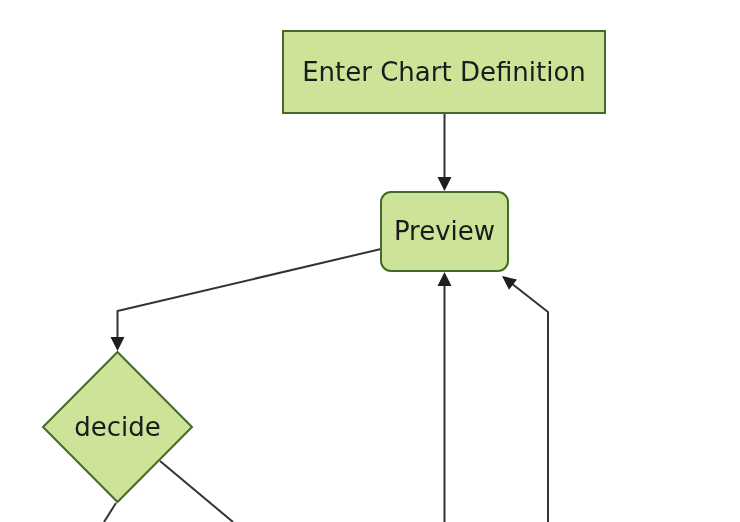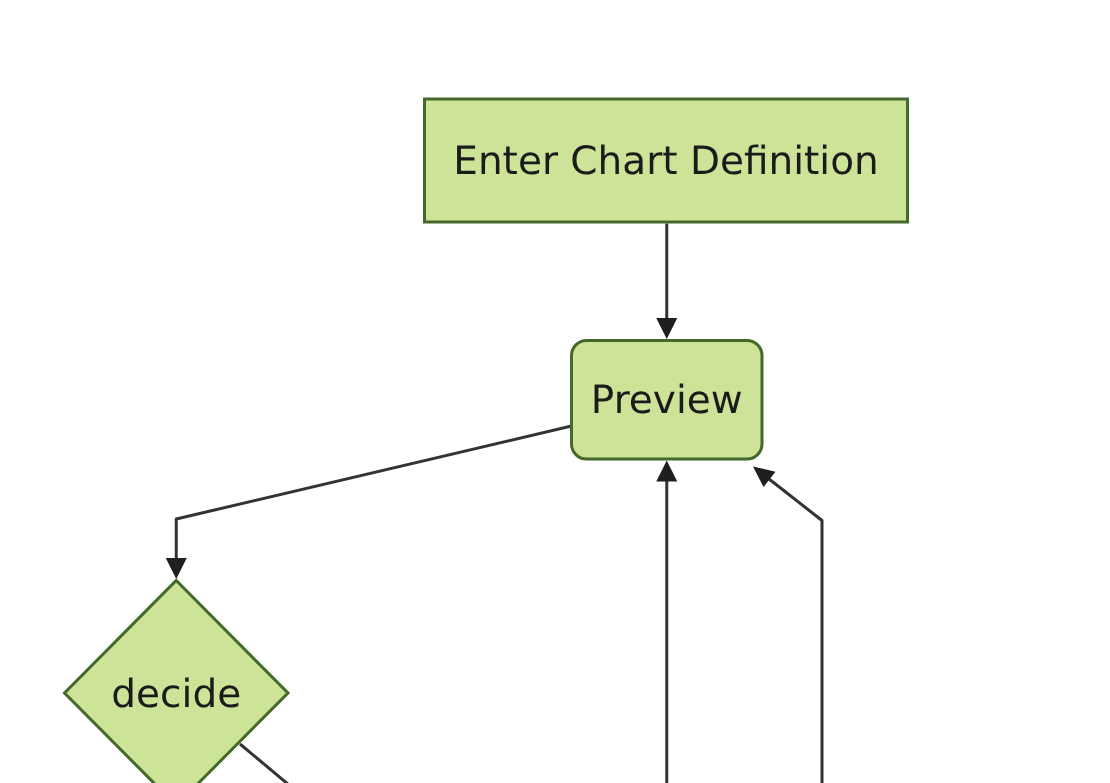--- a/index.html
+++ b/index.html
@@ -9,21 +9,20 @@
     width: 740px;
     height: 522px;
     overflow: hidden;
     font-family: "DejaVu Sans", sans-serif;
   }
   .diagram-wrap {
     position: relative;
     width: 740px;
     height: 484px;
     background: var(--background, #ffffff);
-    margin-top: 35px;
   }
   svg { display: block; }
   .node-shape {
     fill: var(--node-fill, #cde498);
     stroke: var(--node-border, #45682b);
     stroke-width: 2px;
   }
   .edge {
     stroke: var(--edge-line, #333333);
     stroke-width: 2px;

